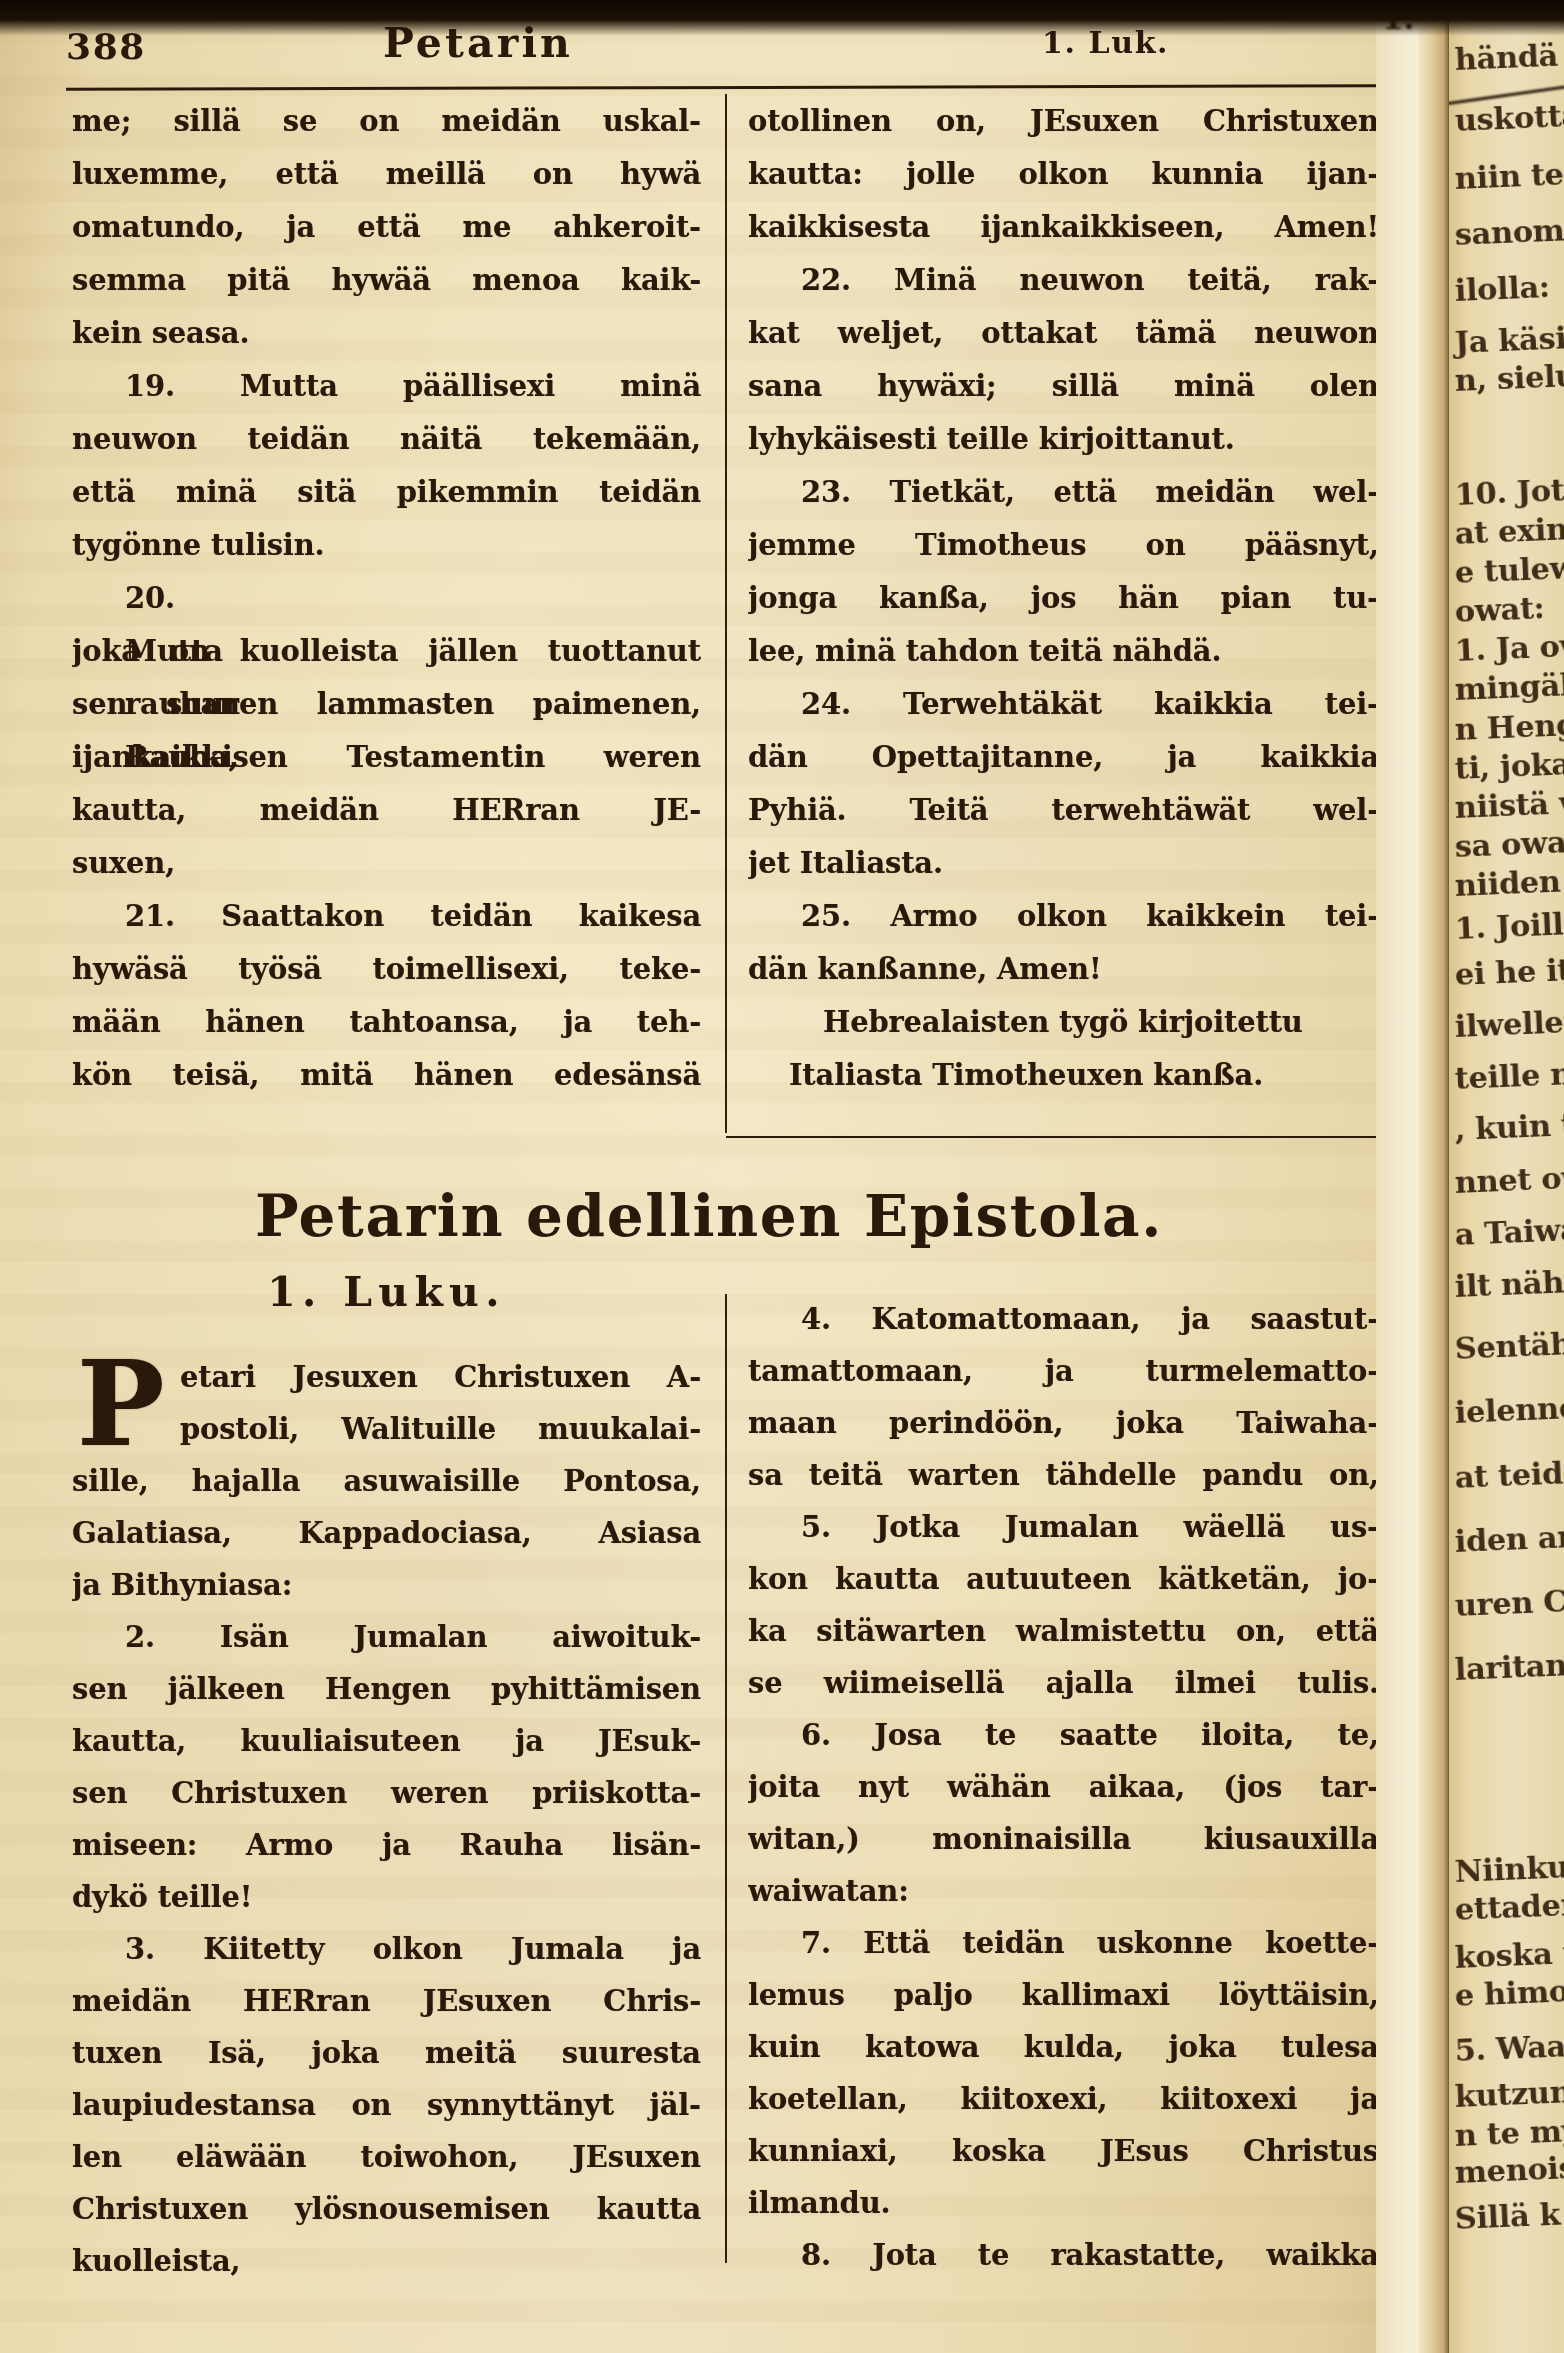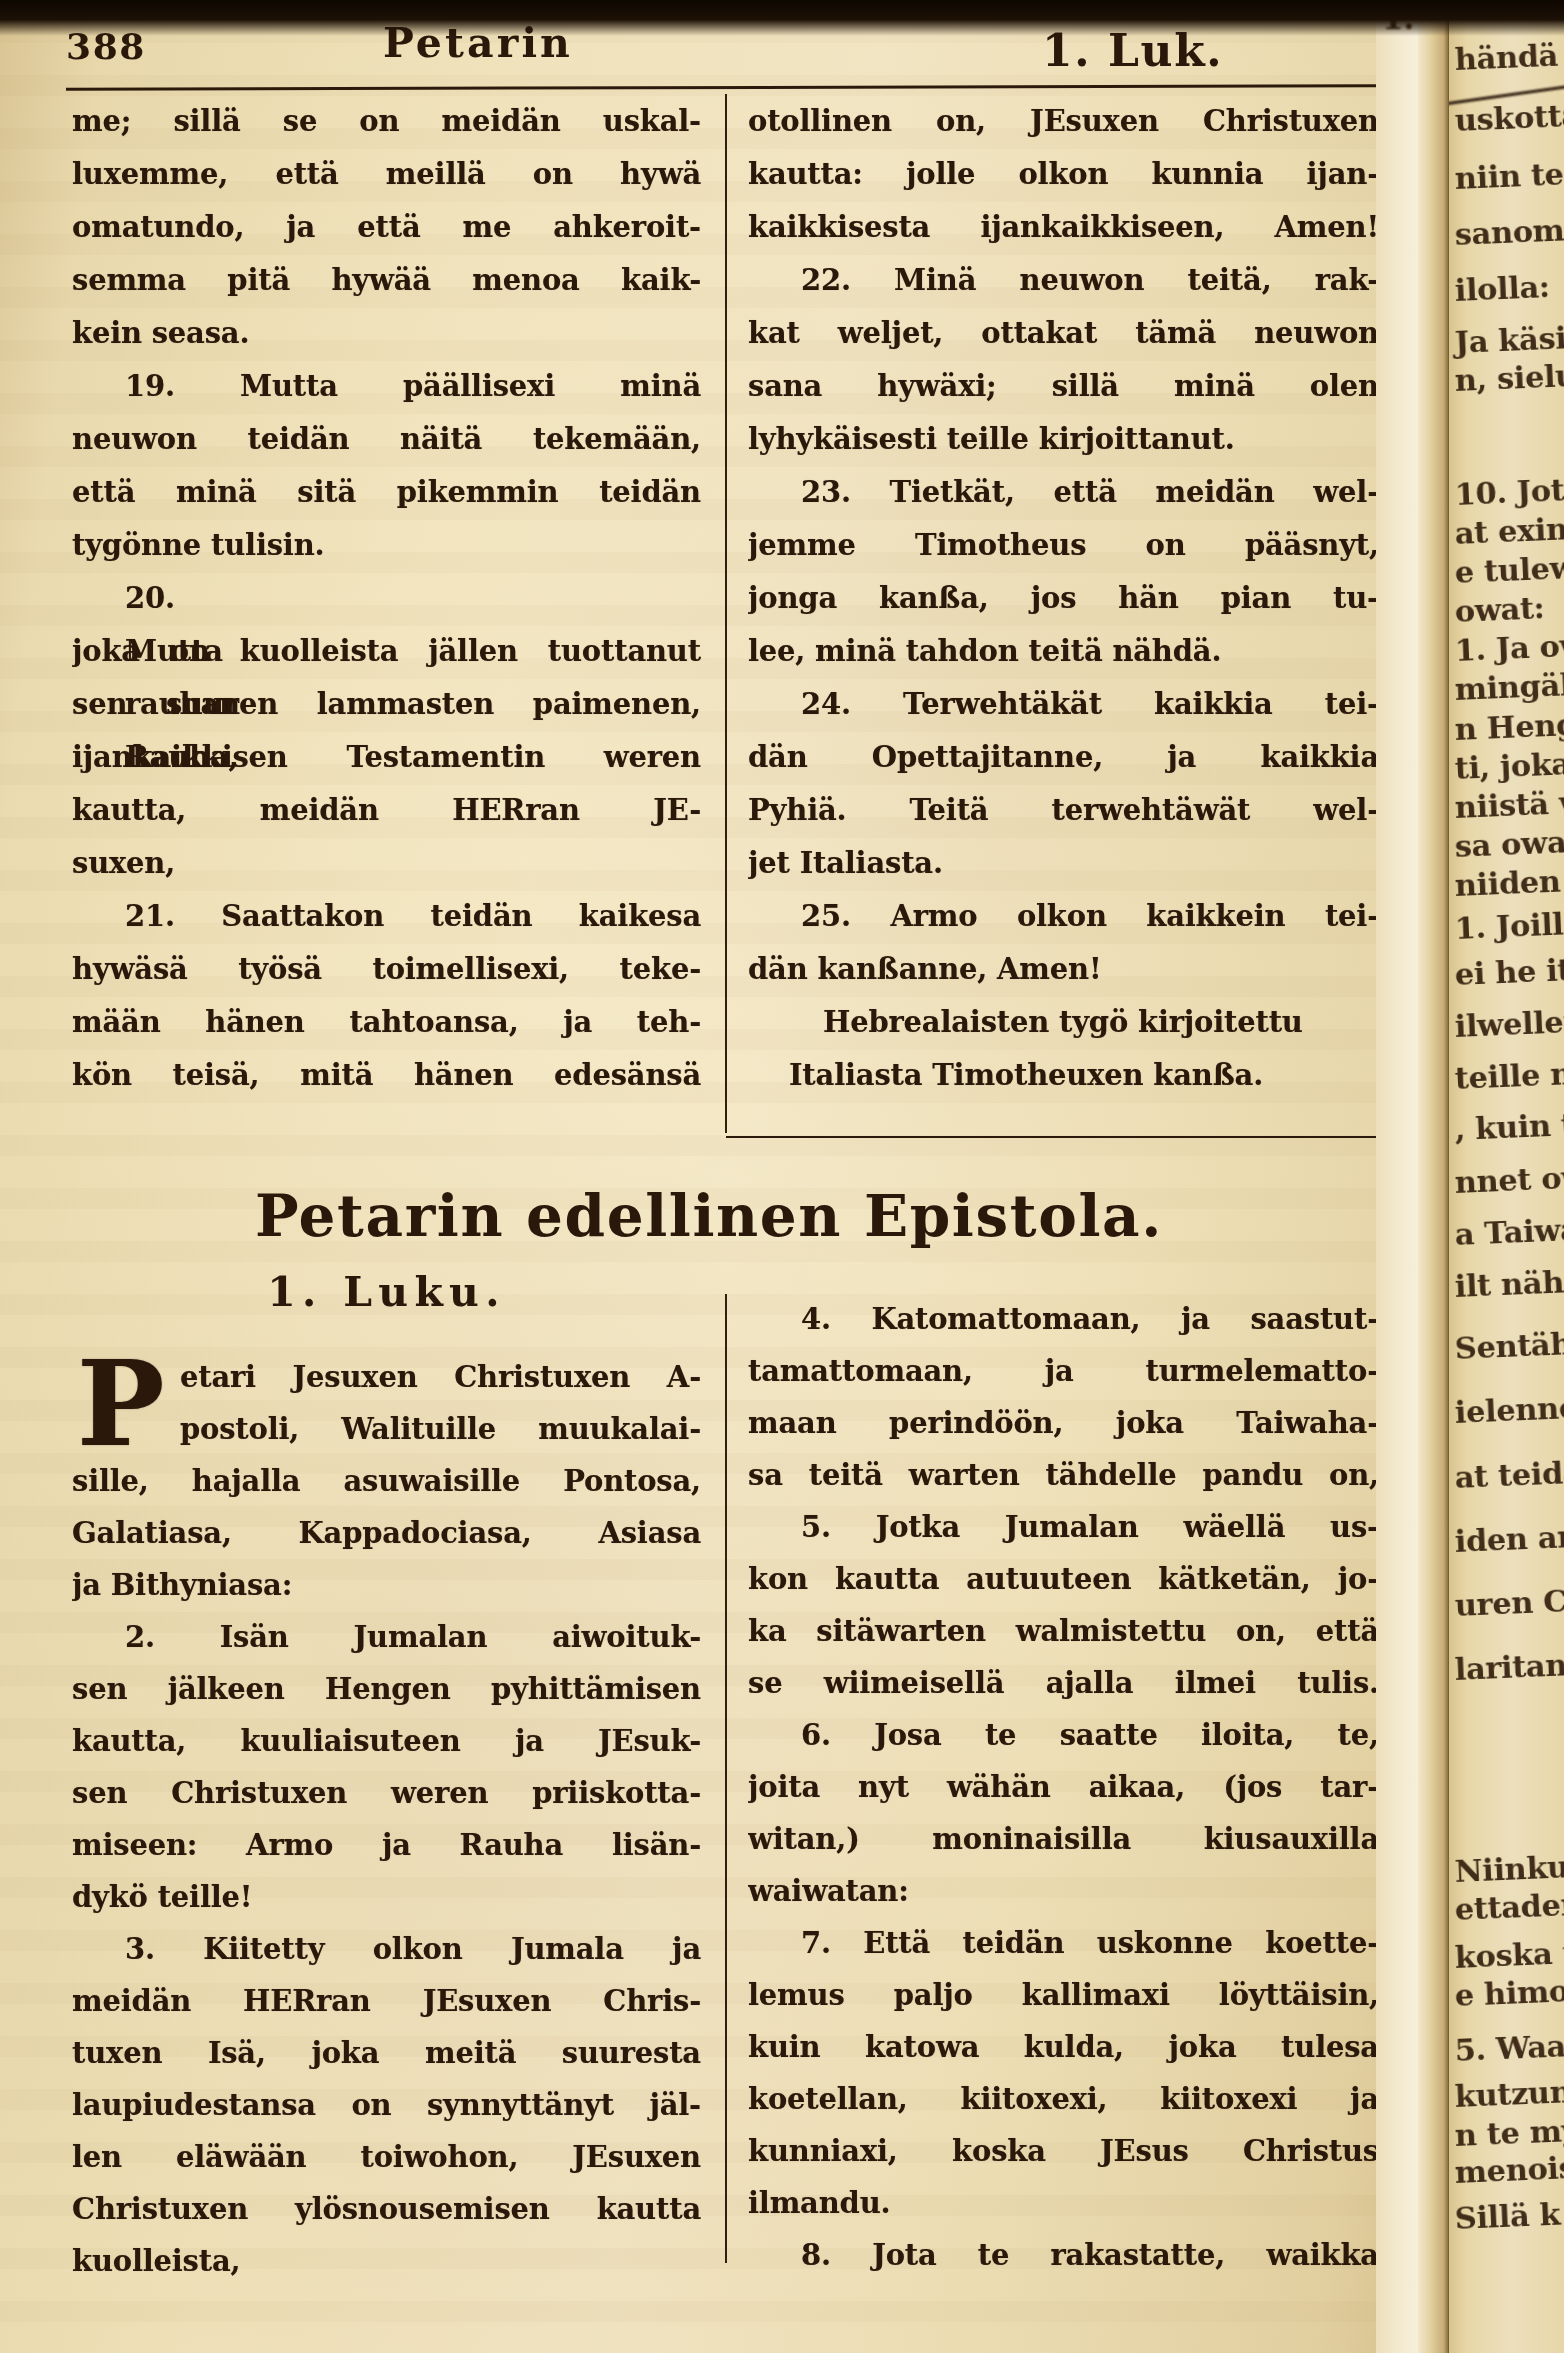--- a/index.html
+++ b/index.html
@@ -17,21 +17,21 @@
         radial-gradient(60% 45% at 30% 72%, rgba(146,110,58,.07), transparent 70%),
         radial-gradient(50% 35% at 70% 30%, rgba(146,110,58,.06), transparent 70%),
         repeating-linear-gradient(0deg, transparent 0 32px, rgba(150,115,60,.045) 32px 53px);}
   #top-shadow{position:absolute;left:0;top:0;width:1565px;height:36px;
       background:linear-gradient(#0d0701 0%,#1d1106 55%,rgba(36,22,9,0) 100%);z-index:6;}
 
   
   .rh{position:absolute;font-weight:bold;z-index:3;}
   #page-number{left:66px;top:25px;font-size:36px;letter-spacing:1.6px;}
   #head-title{left:383px;top:19px;font-size:41px;letter-spacing:3.1px;}
-  #head-chapter{left:1042px;top:25px;font-size:44px;letter-spacing:1.6px;}
+  #head-chapter{left:1042px;top:25px;font-size:30px;letter-spacing:1.6px;}
   .hrule{position:absolute;background:#2b1a0b;z-index:3;}
   #rule-header{left:66px;top:86px;width:1311px;height:3.1px;transform:rotate(-0.15deg);}
   #rule-mid{left:726px;top:1136px;width:651px;height:2.3px;}
   .vrule{position:absolute;width:2.3px;background:#311e0d;z-index:3;}
   #divider-top{left:725px;top:94px;height:1039px;}
   #divider-lower{left:725px;top:1294px;height:969px;}
 
   
   .col{position:absolute;z-index:3;font-size:29px;font-weight:600;
        letter-spacing:-0.2px;text-shadow:0 0 0.8px rgba(42,24,10,.35);overflow:hidden;}

